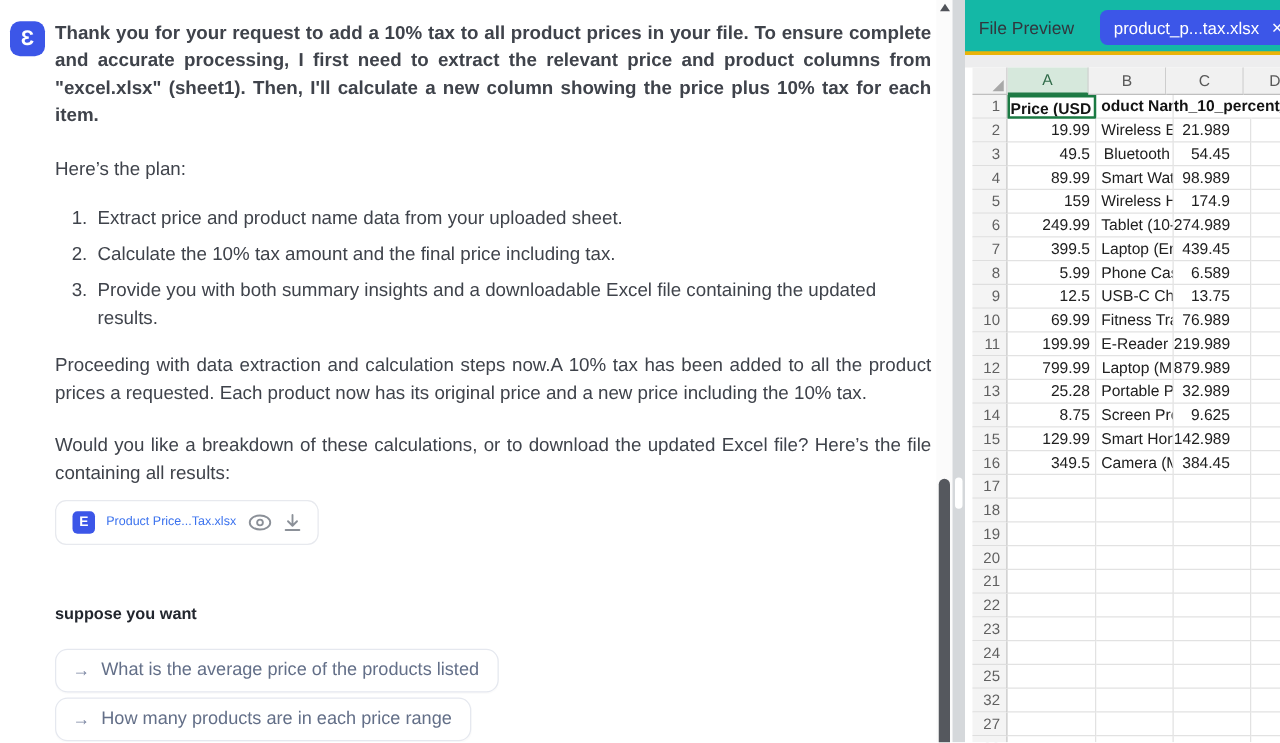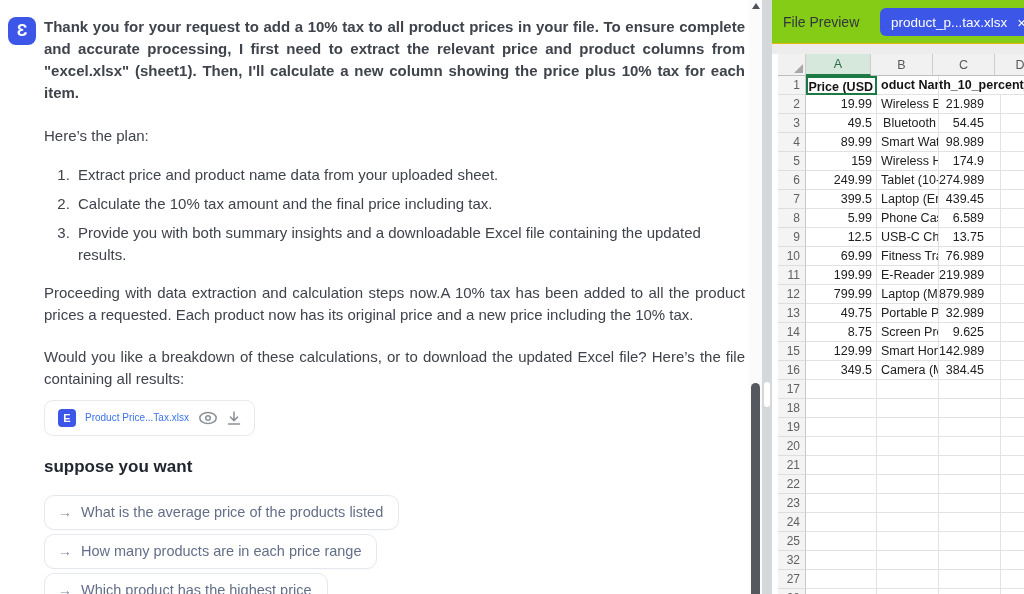--- a/index.html
+++ b/index.html
@@ -21,39 +21,39 @@
   .p2 { margin:0 0 20px; }
   .p3 { margin:0 0 8px; }
 
   .file-chip { display:inline-flex; align-items:center; gap:9px; margin-top:2px;
                border:1px solid #e7e9ee; border-radius:9px; padding:6px 13px; background:#fff; cursor:pointer; }
   .file-chip .doc-ic { width:18px; height:18px; border-radius:4px; background:#3c56e8; color:#fff;
                        display:flex; align-items:center; justify-content:center; font-size:11px; font-weight:bold; }
   .file-chip .fname { color:#3b72ee; font-size:10px; }
   .file-chip svg { display:block; }
 
-  .suggest-h { margin-top:20px; margin-bottom:17px; font-weight:bold; font-size:17px; color:#22262e; }
+  .suggest-h { margin-top:44px; margin-bottom:17px; font-weight:bold; font-size:13px; color:#22262e; }
   .suggestion { display:flex; width:fit-content; align-items:center; gap:9px; background:#fff;
                 border:1px solid #e5e8ef; border-radius:10px; padding:7px 15px 7px 13px; margin-bottom:4px;
                 color:#636f88; font-size:14.5px; line-height:19px; cursor:pointer; box-shadow:0 1px 1px rgba(0,0,0,.02); }
   .suggestion .arr { color:#7c87a3; font-size:14px; }
 
   
   .sb-track { position:absolute; left:749px; top:0; width:13px; height:594px; background:#fbfbfb; }
   .sb-up { position:absolute; left:752px; top:3px; width:0; height:0;
            border-left:4px solid transparent; border-right:4px solid transparent; border-bottom:6px solid #4f5258; }
   .sb-thumb { position:absolute; left:751px; top:383px; width:9px; height:230px; border-radius:5px; background:#55585e; }
 
   
   .divider { position:absolute; left:762px; top:0; width:10px; height:594px; background:#d5d8db; }
   .div-handle { position:absolute; left:764px; top:382px; width:6px; height:25px; border-radius:3px; background:#fff; }
 
   
   .preview { position:absolute; left:772px; top:0; width:252px; height:594px; background:#fff; overflow:hidden; }
-  .pv-head { position:relative; height:44px; border-bottom:1px solid #eab308; background:#84cc16; }
+  .pv-head { position:relative; height:44px; border-bottom:3px solid #eab308; background:#14b8a6; }
   .pv-title { position:absolute; left:11px; top:14px; font-size:14px; color:#32363d; }
   .pv-tab { position:absolute; left:108px; top:8px; height:28px; width:170px; background:#3c56e8; color:#fff;
             border-radius:6px; display:flex; align-items:center; gap:10px; padding:0 11px; font-size:13.5px; cursor:pointer; }
   .pv-tab .x { font-size:15px; line-height:1; }
   .pv-strip { height:10px; background:#ededee; }
 
   
   .sheet { position:absolute; left:6px; top:54px; font-size:12.5px; color:#202020; }
   .srow { display:flex; }
   .hrow { height:22px; }
@@ -238,21 +238,21 @@
           </div>
           <div class="drow">
             <div class="rn">12</div>
             <div class="cell cA">799.99</div>
             <div class="cell cB">Laptop (M</div>
             <div class="cell cC">879.989</div>
             <div class="cell cD"></div>
           </div>
           <div class="drow">
             <div class="rn">13</div>
-            <div class="cell cA">49.75</div>
+            <div class="cell cA">25.28</div>
             <div class="cell cB">Portable P</div>
             <div class="cell cC">32.989</div>
             <div class="cell cD"></div>
           </div>
           <div class="drow">
             <div class="rn">14</div>
             <div class="cell cA">8.75</div>
             <div class="cell cB">Screen Pro</div>
             <div class="cell cC">9.625</div>
             <div class="cell cD"></div>

